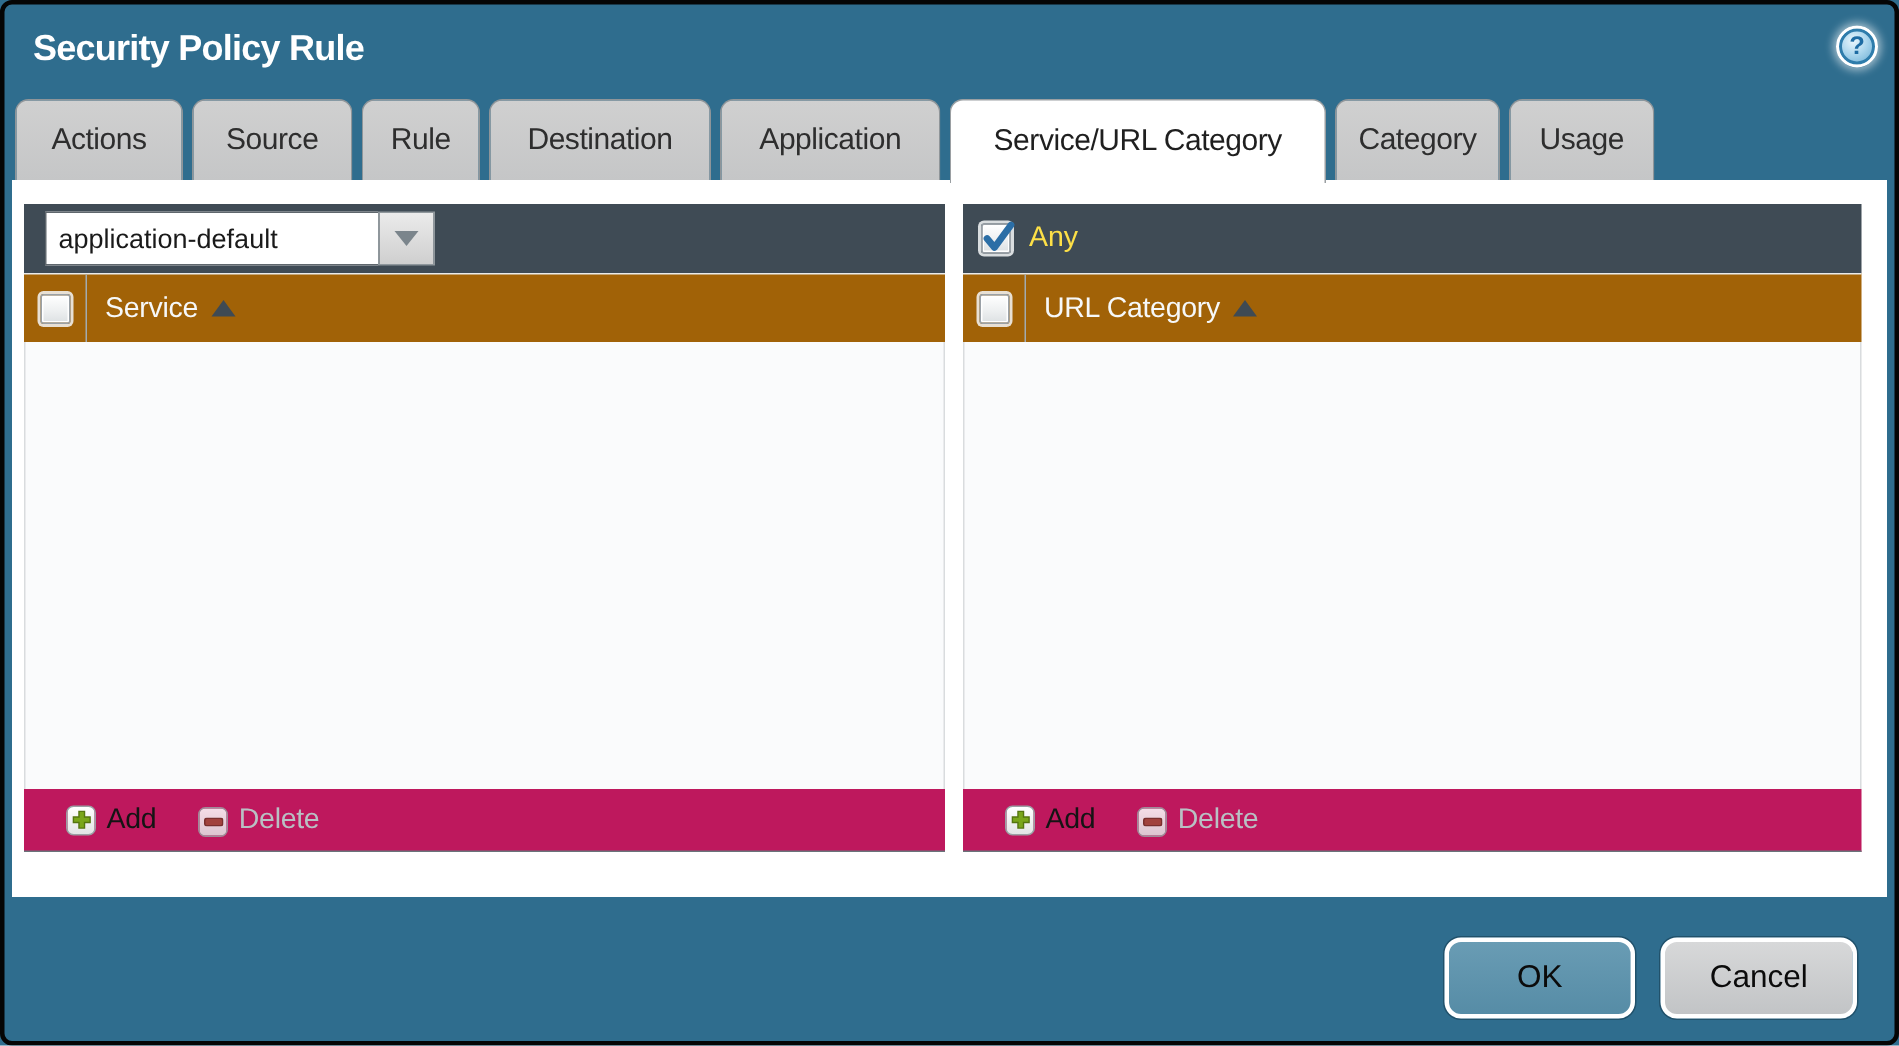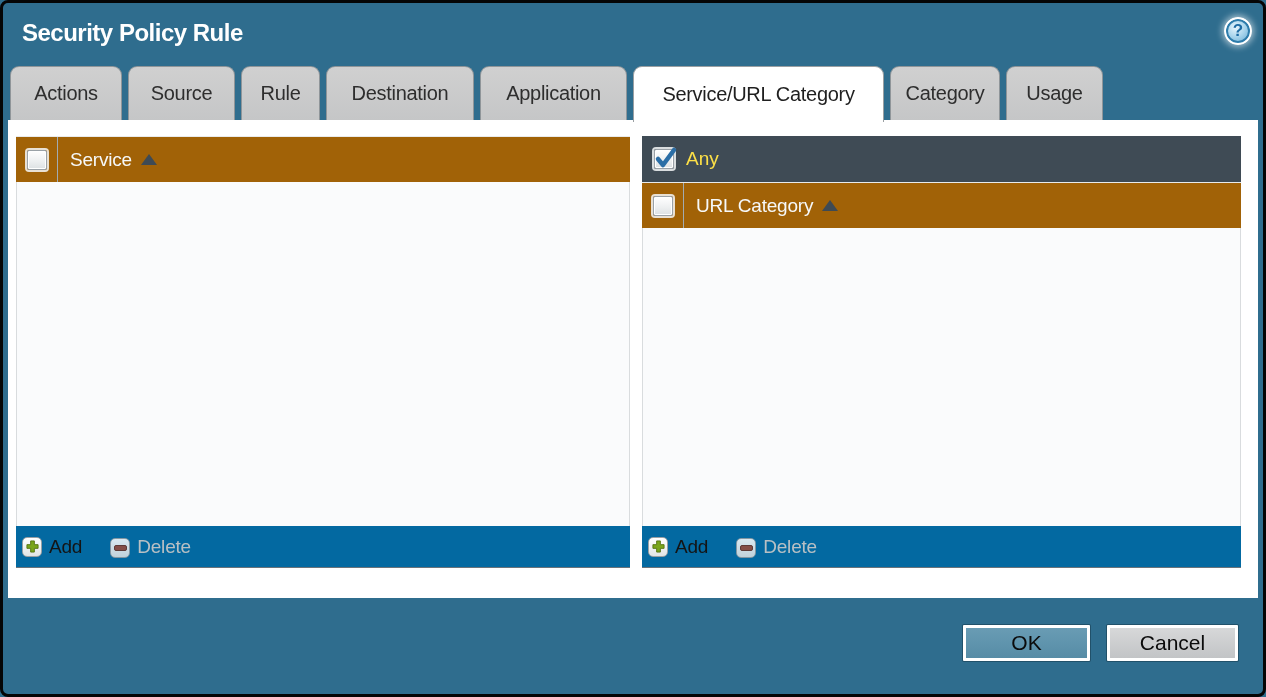--- a/index.html
+++ b/index.html
@@ -57,22 +57,22 @@
   }
   .col-header{
     height:45px;background:#a16207;border-top:1px solid #e9ebec;flex:0 0 auto;
     display:flex;align-items:center;position:relative;
   }
   .list-area{
     flex:1 1 auto;background:#fafbfc;
     border-left:1px solid #d9dcde;border-right:1px solid #d9dcde;box-sizing:border-box;
   }
   .panel-footer{
-    height:42px;background:#0369a1;border-bottom:1px solid #6a737a;flex:0 0 auto;
-    display:flex;align-items:center;padding-left:6px;box-sizing:border-box;
+    height:42px;background:#be185d;border-bottom:1px solid #6a737a;flex:0 0 auto;
+    display:flex;align-items:center;padding-left:28px;box-sizing:border-box;
   }
   
   .cb{
     width:20px;height:20px;box-sizing:border-box;border-radius:2px;cursor:pointer;
     background:linear-gradient(#ffffff 0%,#eef0f1 55%,#dde1e3 100%);
     border:1px solid #9aa1a7;
     box-shadow:0 0 0 2px rgba(245,247,248,.85), inset 0 0 0 1px #ffffff;
     position:relative;flex:0 0 auto;
   }
   .cb svg{position:absolute;left:-1px;top:-3px;overflow:visible;}
@@ -113,22 +113,22 @@
     background:linear-gradient(#ffffff,#e2e4e5);border:1px solid #9aa0a4;
     display:flex;align-items:center;justify-content:center;flex:0 0 auto;
   }
   .ft-label{font-size:19px;margin-left:7px;letter-spacing:-0.2px;}
   .ft-add .ft-label{color:#141414;}
   .ft-delete .ft-label{color:#b9c0c4;}
   .ft-delete .icon-btn{opacity:.85;}
   .ft-delete{cursor:default;}
   
   .btn{
-    position:absolute;top:625px;height:36px;box-sizing:border-box;border:3px solid #ffffff;
-    border-radius:1px;font-size:21px;color:#0b0b0b;display:flex;align-items:center;justify-content:center;
+    position:absolute;top:625px;height:54px;box-sizing:border-box;border:3px solid #ffffff;
+    border-radius:11px;font-size:21px;color:#0b0b0b;display:flex;align-items:center;justify-content:center;
     cursor:pointer;box-shadow:0 0 0 1px rgba(10,30,40,.35);
   }
   .btn.ok{left:963px;width:127px;background:linear-gradient(#699cb4,#568ca6);}
   .btn.cancel{left:1107px;width:131px;background:linear-gradient(#d7d8d9,#c2c4c6);}
 </style>
 </head>
 <body>
 
 <div class="titlebar">
   <div class="title-text">Security Policy Rule</div>
@@ -142,20 +142,28 @@
   <div class="tab t3">Destination</div>
   <div class="tab t4">Application</div>
   <div class="tab t5 active">Service/URL Category</div>
   <div class="tab t6">Category</div>
   <div class="tab t7">Usage</div>
 </div>
 
 <div class="content"></div>
 
 <div class="panel left">
+  <div class="panel-topbar">
+    <div class="dropdown">
+      <input type="text" value="application-default" style="">
+      <div class="dd-btn">
+        <div class="dd-arrow"></div>
+      </div>
+    </div>
+  </div>
   <div class="col-header">
     <div class="hdr-cb-cell">
       <div class="cb"></div>
     </div>
     <div class="hdr-label">Service</div>
     <div class="sort-up"></div>
   </div>
   <div class="list-area"></div>
   <div class="panel-footer">
     <div class="ft-item ft-add">

